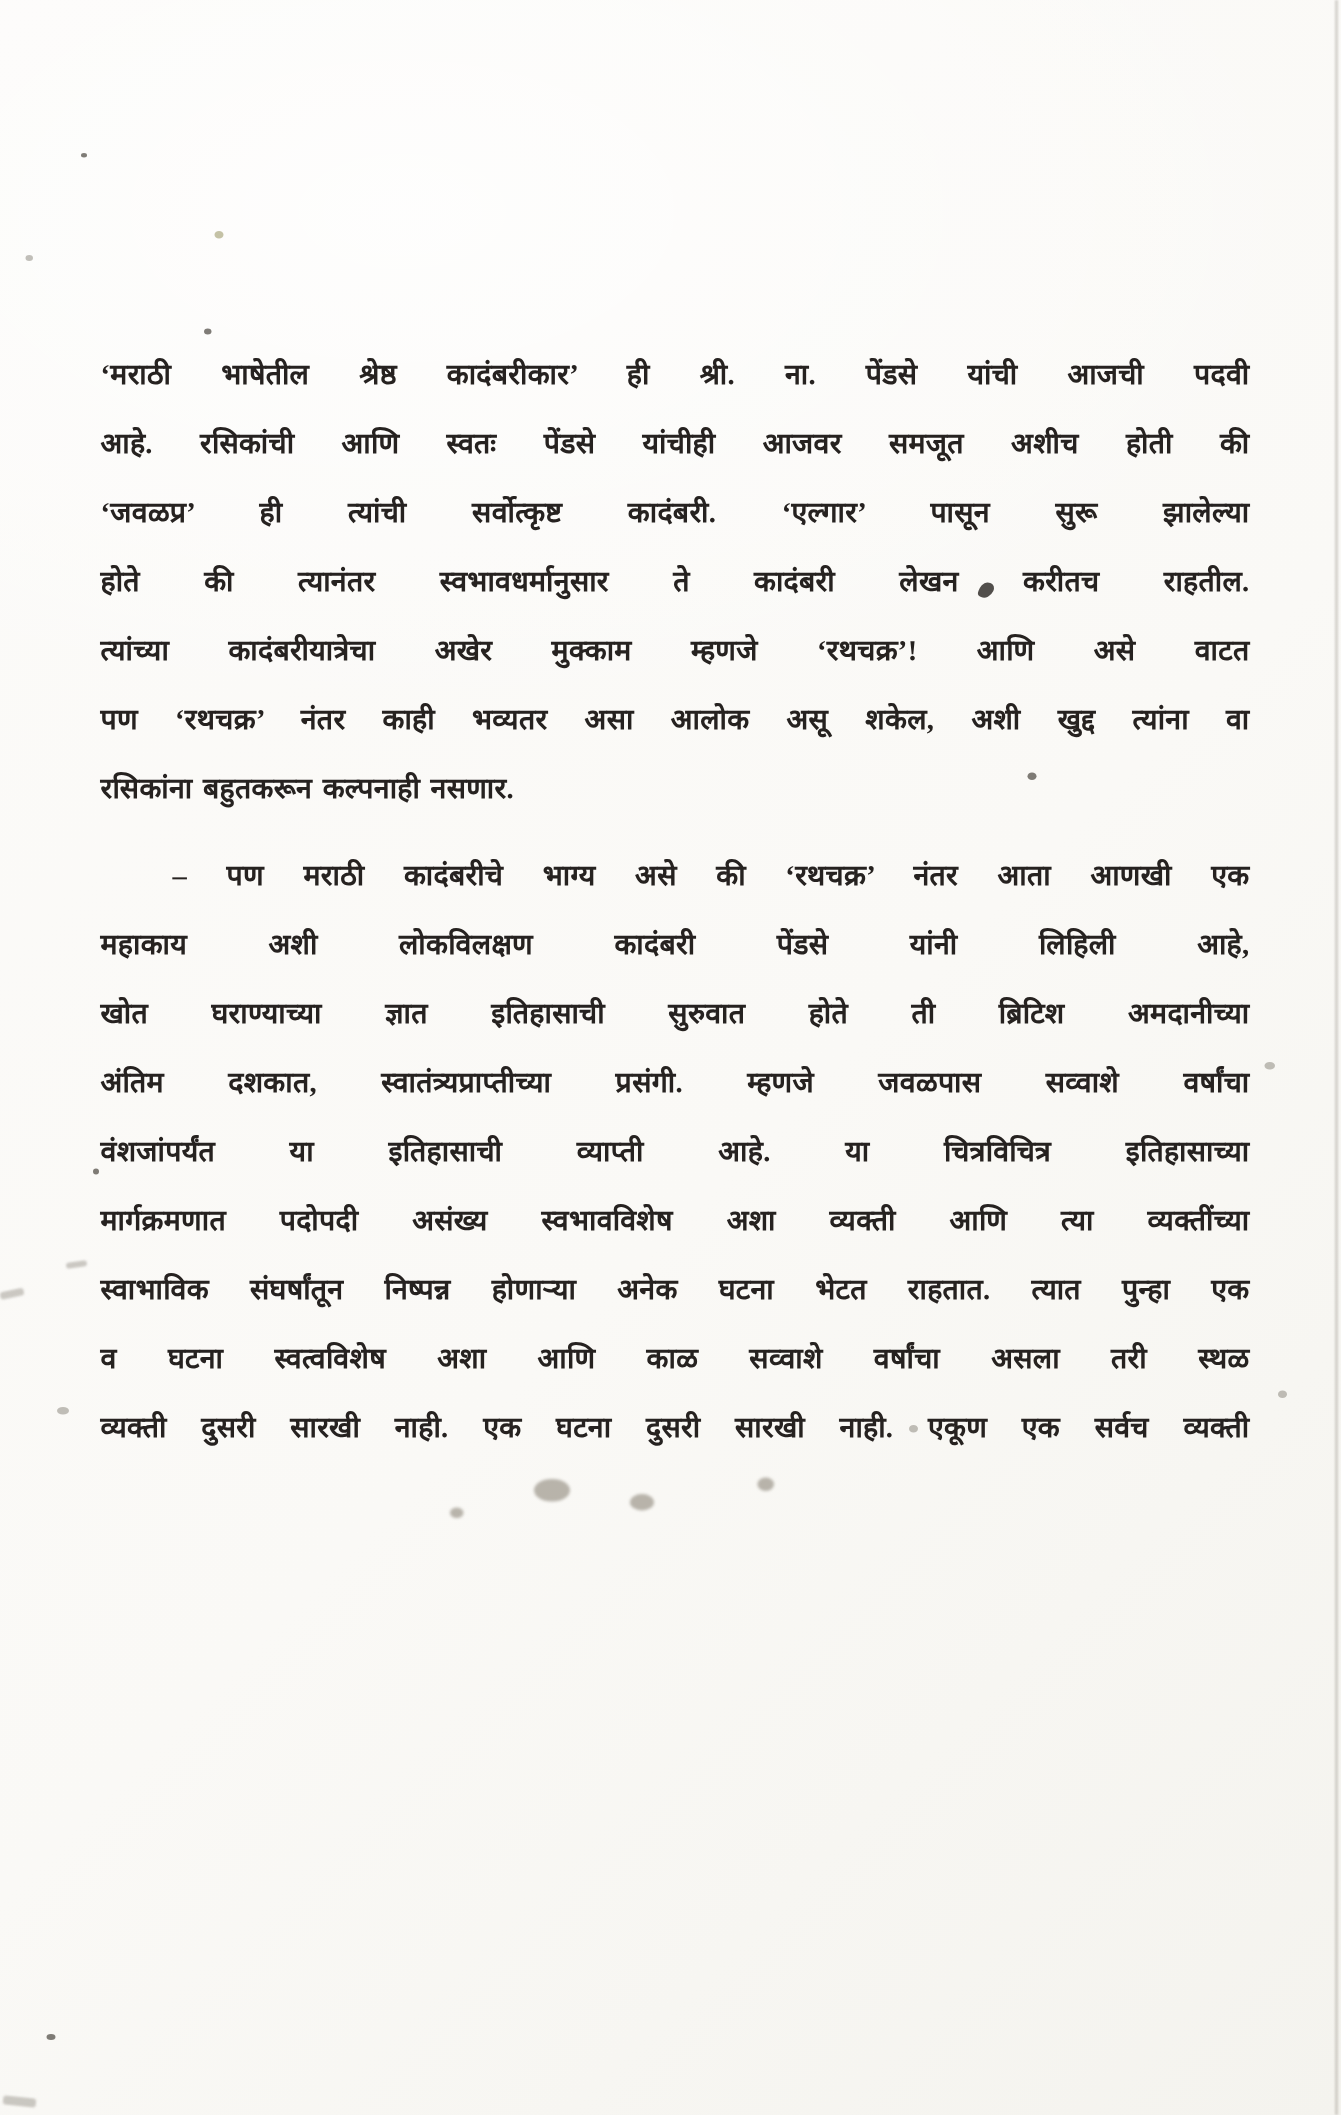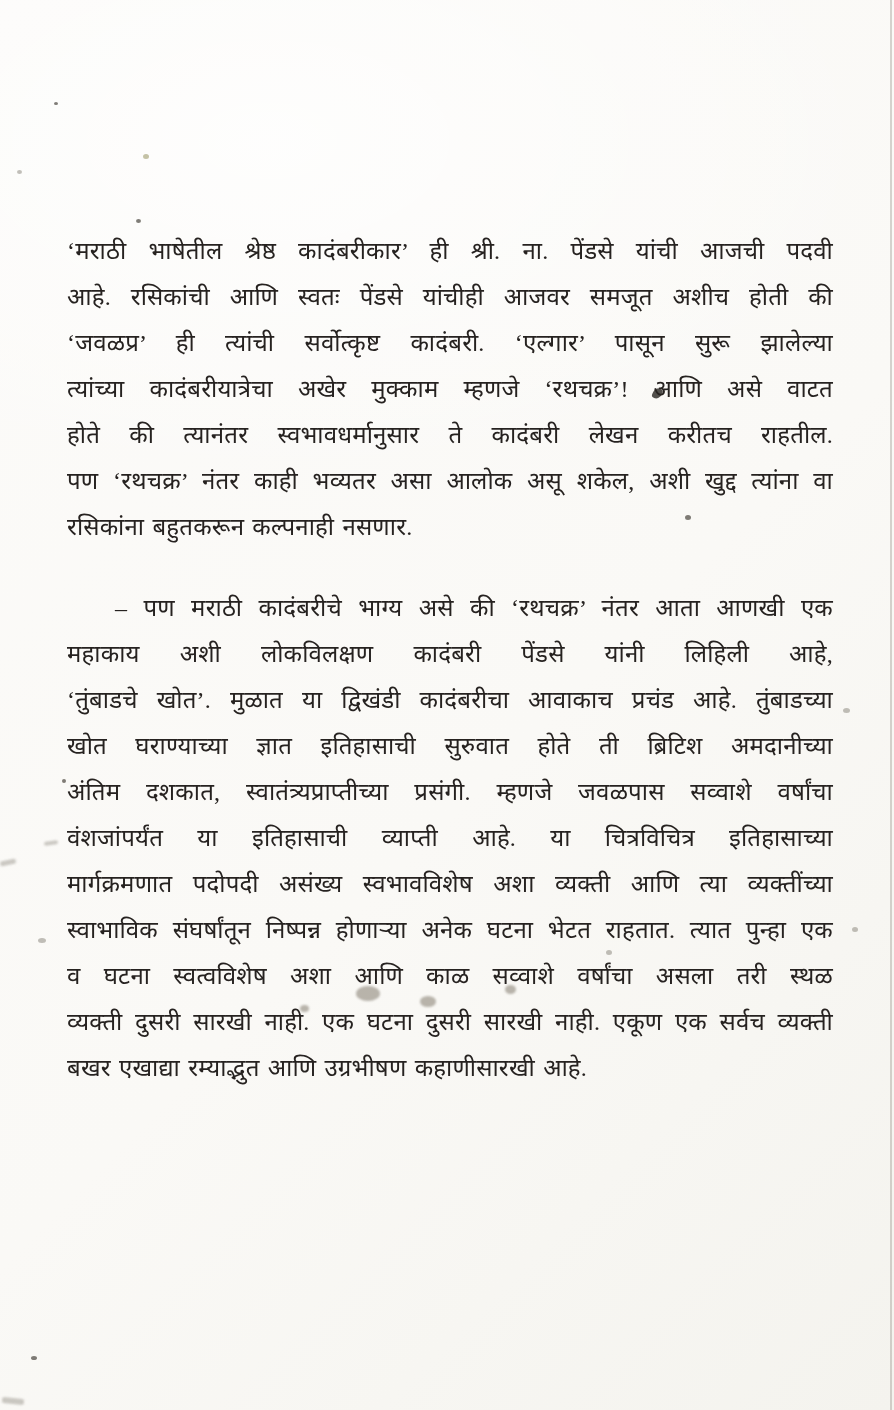--- a/index.html
+++ b/index.html
@@ -20,29 +20,29 @@
     background:
       radial-gradient(ellipse 900px 500px at 30% 10%, rgba(255,255,255,0.7), rgba(255,255,255,0) 70%),
       linear-gradient(135deg, #fcfbf9 0%, #faf9f6 55%, #f4f3ee 100%);
   }
   .text-block {
     position: absolute;
     left: 67px;
     top: 228px;
     width: 766px;
     color: #262220;
-    font-size: 24px;
+    font-size: 19px;
     line-height: 46px;
-    font-weight: 400;
+    font-weight: 700;
     letter-spacing: 0.2px;
     word-spacing: 2px;
     text-rendering: optimizeLegibility;
   }
   .para { margin: 0; padding: 0; }
-  .para-2 { margin-top: 35px; }
+  .para-2 { margin-top: 12px; }
   .line {
     min-height: 46px;
     text-align: justify;
     text-align-last: justify;
   }
   .line.last-line {
     text-align: left;
     text-align-last: left;
   }
   .line.first-indent {
@@ -86,38 +86,36 @@
 <body>
 
 <div class="page">
 
   <div class="text-block">
 
     <div class="para para-1">
       <div class="line">‘मराठी भाषेतील श्रेष्ठ कादंबरीकार’ ही श्री. ना. पेंडसे यांची आजची पदवी</div>
       <div class="line">आहे. रसिकांची आणि स्वतः पेंडसे यांचीही आजवर समजूत अशीच होती की</div>
       <div class="line">‘जवळप्र’ ही त्यांची सर्वोत्कृष्ट कादंबरी. ‘एल्गार’ पासून सुरू झालेल्या</div>
+      <div class="line">होते की त्यानंतर स्वभावधर्मानुसार ते कादंबरी लेखन करीतच राहतील.</div>
       <div class="line">त्यांच्या कादंबरीयात्रेचा अखेर मुक्काम म्हणजे ‘रथचक्र’! आणि असे वाटत</div>
-      <div class="line">होते की त्यानंतर स्वभावधर्मानुसार ते कादंबरी लेखन करीतच राहतील.</div>
       <div class="line">पण ‘रथचक्र’ नंतर काही भव्यतर असा आलोक असू शकेल, अशी खुद्द त्यांना वा</div>
       <div class="line last-line">रसिकांना बहुतकरून कल्पनाही नसणार.</div>
     </div>
 
     <div class="para para-2">
       <div class="line first-indent">– पण मराठी कादंबरीचे भाग्य असे की ‘रथचक्र’ नंतर आता आणखी एक</div>
       <div class="line">महाकाय अशी लोकविलक्षण कादंबरी पेंडसे यांनी लिहिली आहे,</div>
-      <div class="line">‘तुंबाडचे खोत’. मुळात या द्विखंडी कादंबरीचा आवाकाच प्रचंड आहे. तुंबाडच्या</div>
       <div class="line">खोत घराण्याच्या ज्ञात इतिहासाची सुरुवात होते ती ब्रिटिश अमदानीच्या</div>
       <div class="line">अंतिम दशकात, स्वातंत्र्यप्राप्तीच्या प्रसंगी. म्हणजे जवळपास सव्वाशे वर्षांचा</div>
       <div class="line">वंशजांपर्यंत या इतिहासाची व्याप्ती आहे. या चित्रविचित्र इतिहासाच्या</div>
       <div class="line">मार्गक्रमणात पदोपदी असंख्य स्वभावविशेष अशा व्यक्ती आणि त्या व्यक्तींच्या</div>
       <div class="line">स्वाभाविक संघर्षांतून निष्पन्न होणाऱ्या अनेक घटना भेटत राहतात. त्यात पुन्हा एक</div>
       <div class="line">व घटना स्वत्वविशेष अशा आणि काळ सव्वाशे वर्षांचा असला तरी स्थळ</div>
       <div class="line">व्यक्ती दुसरी सारखी नाही. एक घटना दुसरी सारखी नाही. एकूण एक सर्वच व्यक्ती</div>
-      <div class="line last-line">बखर एखाद्या रम्याद्भुत आणि उग्रभीषण कहाणीसारखी आहे.</div>
     </div>
 
   </div>
 
   <div class="artifact speck-dark" style="left:54px;  top:102px;  width:4px; height:3px;"></div>
   <div class="artifact speck-grey" style="left:17px;  top:170px;  width:5px; height:4px;"></div>
   <div class="artifact speck-olive" style="left:143px; top:154px;  width:6px; height:5px;"></div>
   <div class="artifact speck-dark" style="left:136px; top:219px;  width:5px; height:4px;"></div>
   <div class="artifact ink-smudge" style="left:653px; top:388px;  width:9px; height:11px;"></div>
   <div class="artifact speck-dark" style="left:685px; top:515px;  width:6px; height:5px;"></div>

